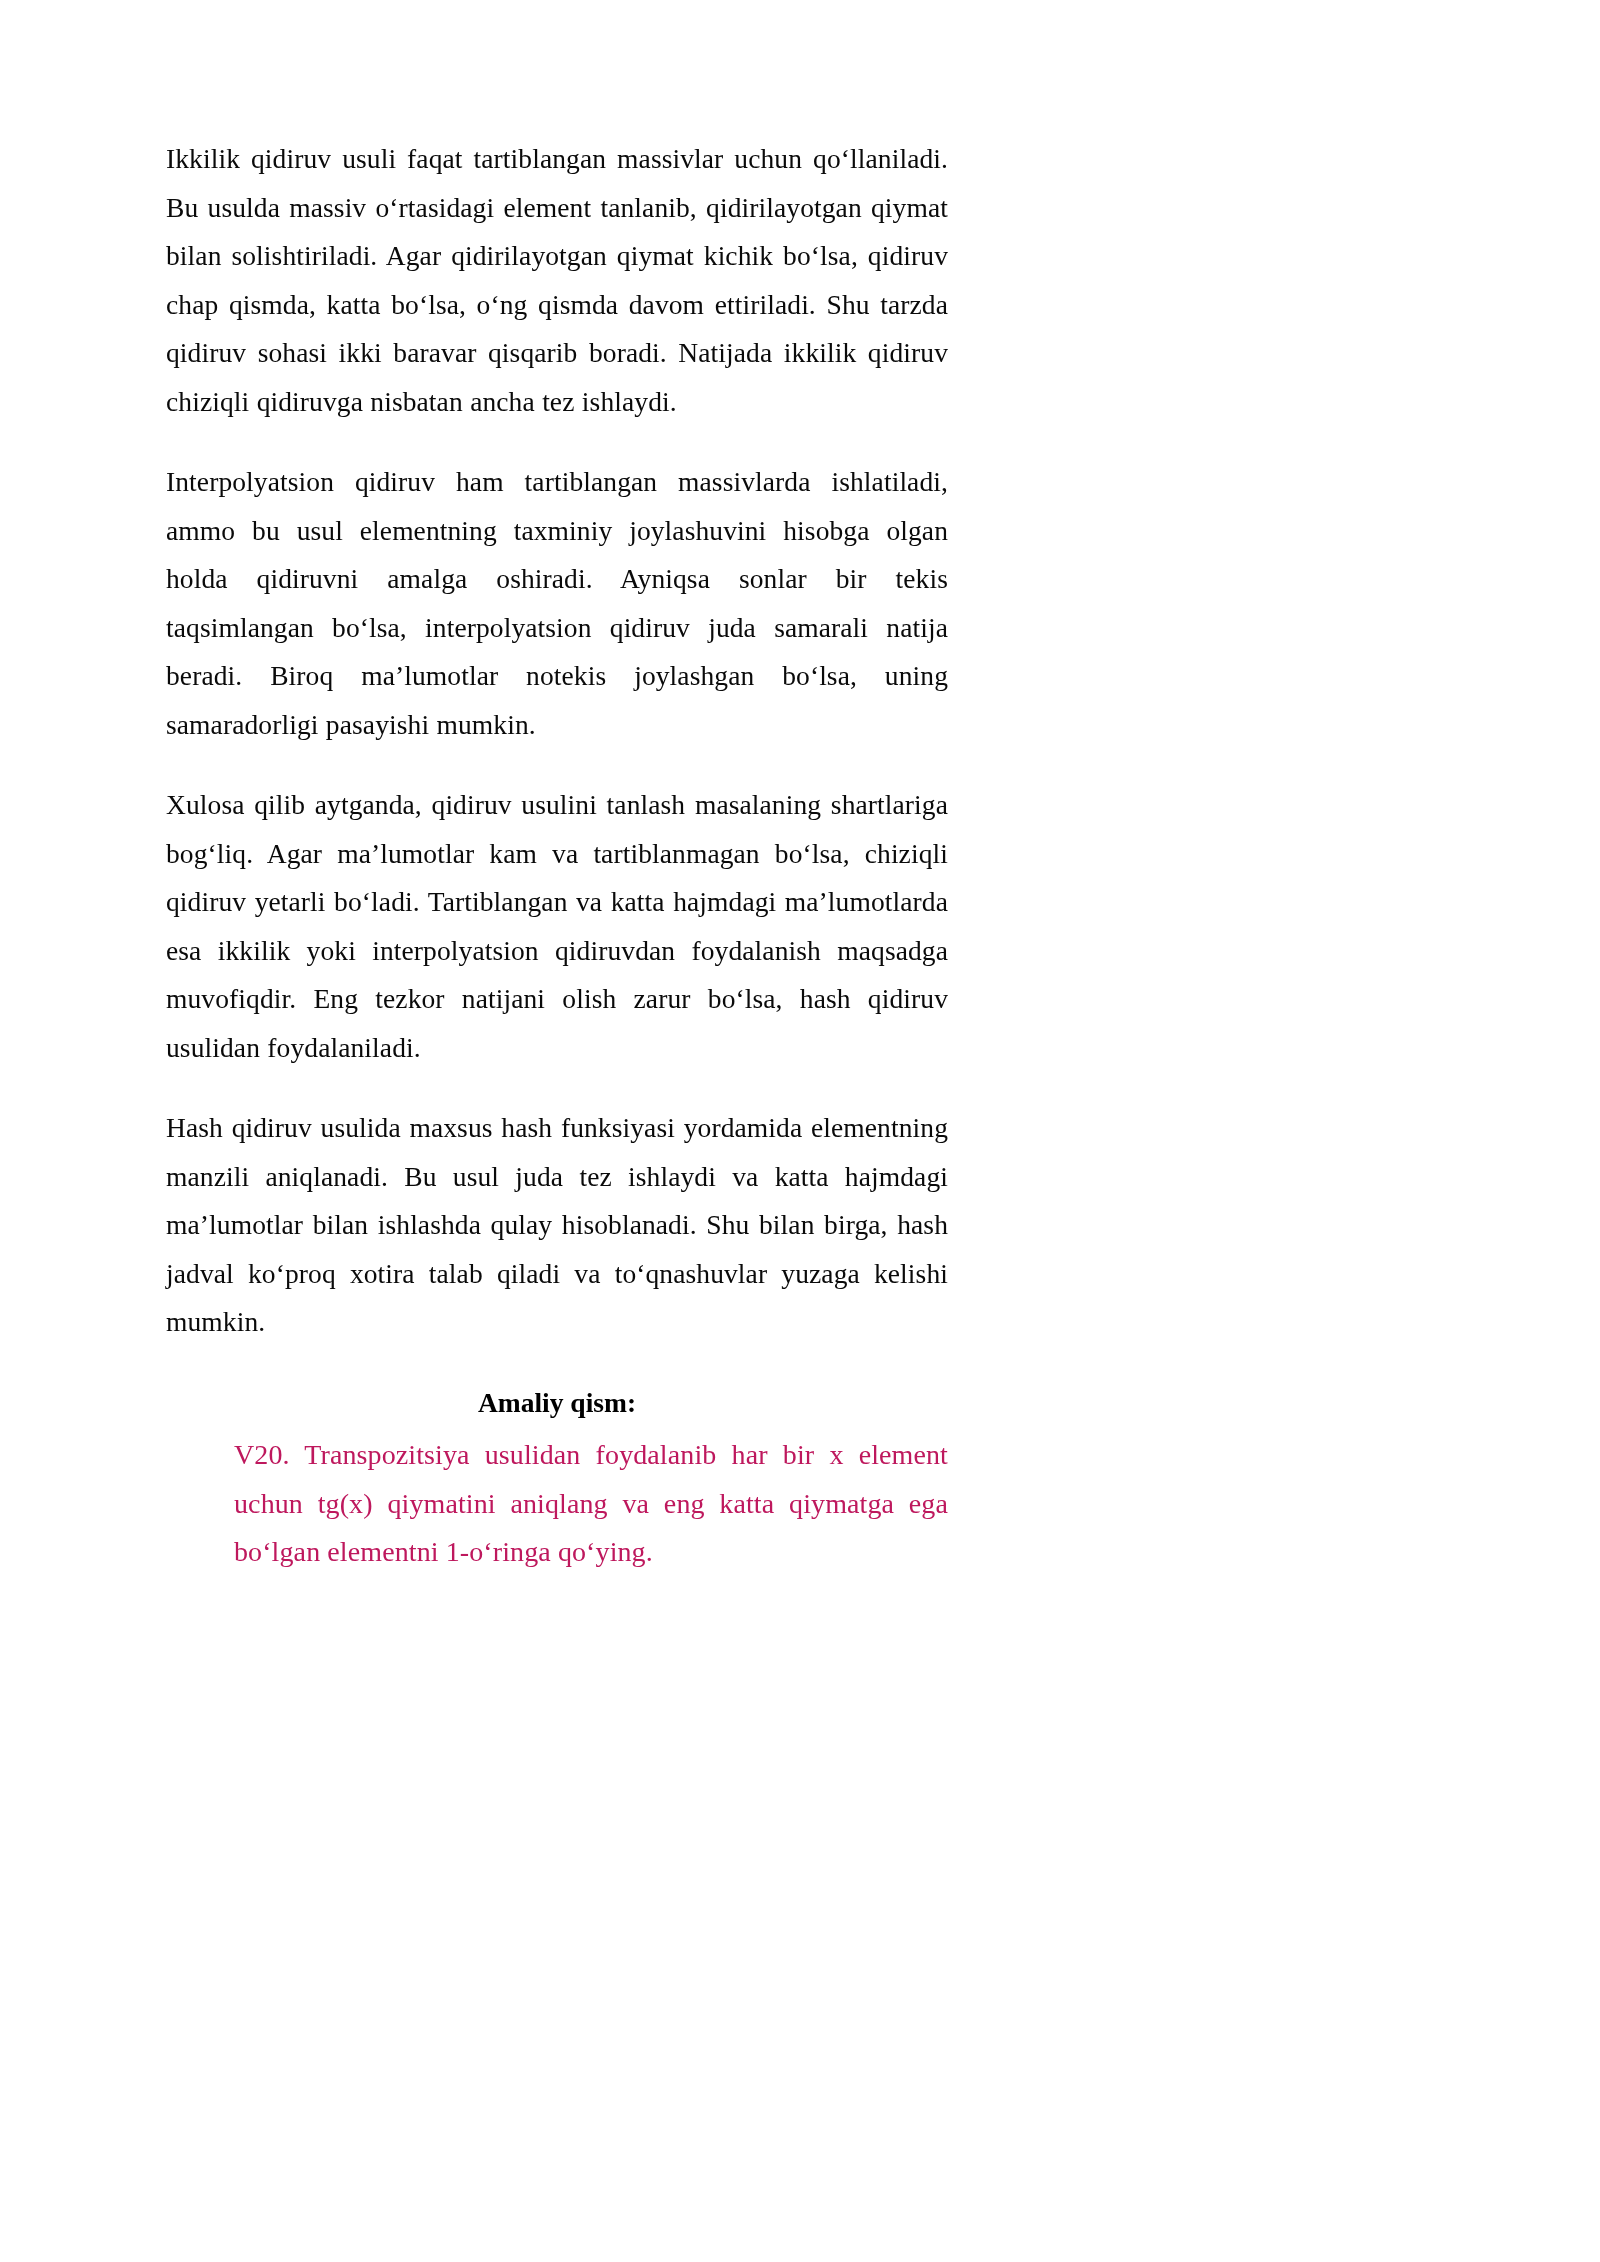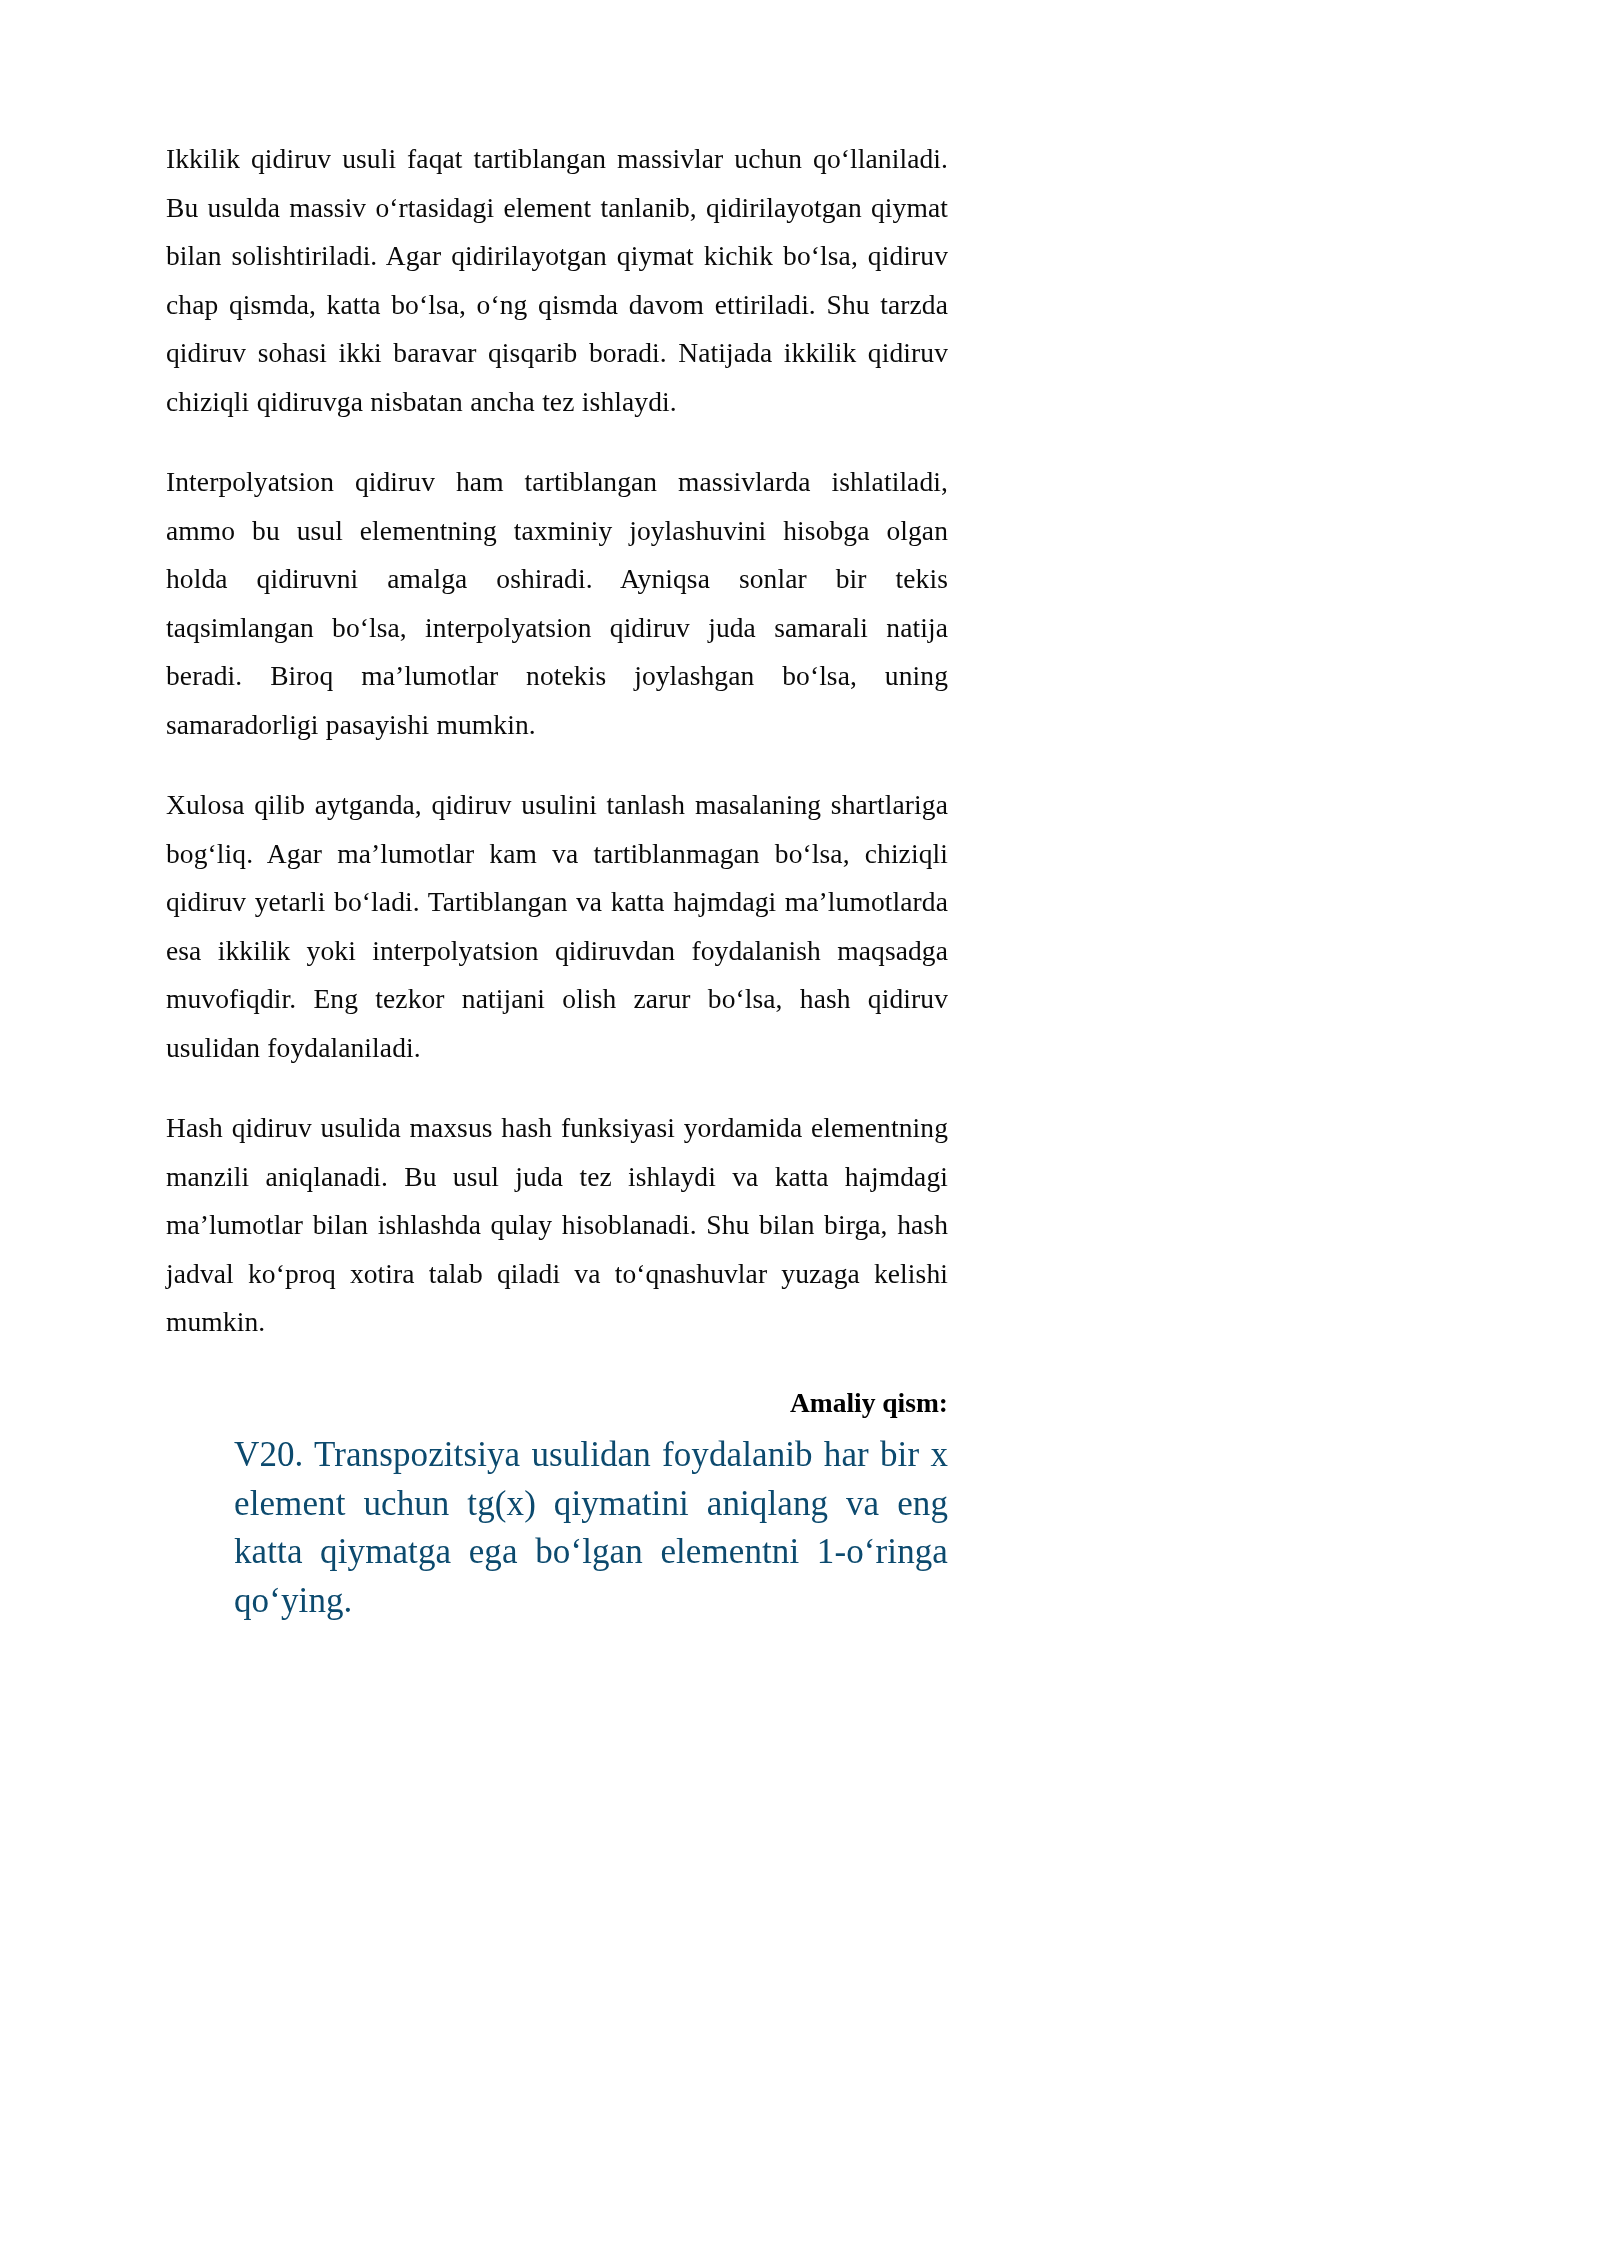--- a/index.html
+++ b/index.html
@@ -45,33 +45,33 @@
 
   .para:last-child {
     margin-bottom: 0;
   }
 
   .heading-bold {
     margin: 0 0 4px 0;
     font-size: 27.5px;
     line-height: 48.5px;
     font-weight: bold;
-    text-align: right;
+    text-align: center;
     color: #000000;
   }
 
   .indented-block {
     margin: 0;
     padding-left: 68px;
-    font-size: 35px;
+    font-size: 28px;
     line-height: 48.5px;
     text-align: justify;
     text-justify: inter-word;
     letter-spacing: 0.1px;
-    color: #0c4a6e;
+    color: #be185d;
   }
 </style>
 </head>
 <body>
 
 <div class="page">
   <div class="page-body">
 
     <p class="para">Ikkilik qidiruv usuli faqat tartiblangan massivlar uchun qo‘llaniladi. Bu usulda massiv o‘rtasidagi element tanlanib, qidirilayotgan qiymat bilan solishtiriladi. Agar qidirilayotgan qiymat kichik bo‘lsa, qidiruv chap qismda, katta bo‘lsa, o‘ng qismda davom ettiriladi. Shu tarzda qidiruv sohasi ikki baravar qisqarib boradi. Natijada ikkilik qidiruv chiziqli qidiruvga nisbatan ancha tez ishlaydi.</p>
 

